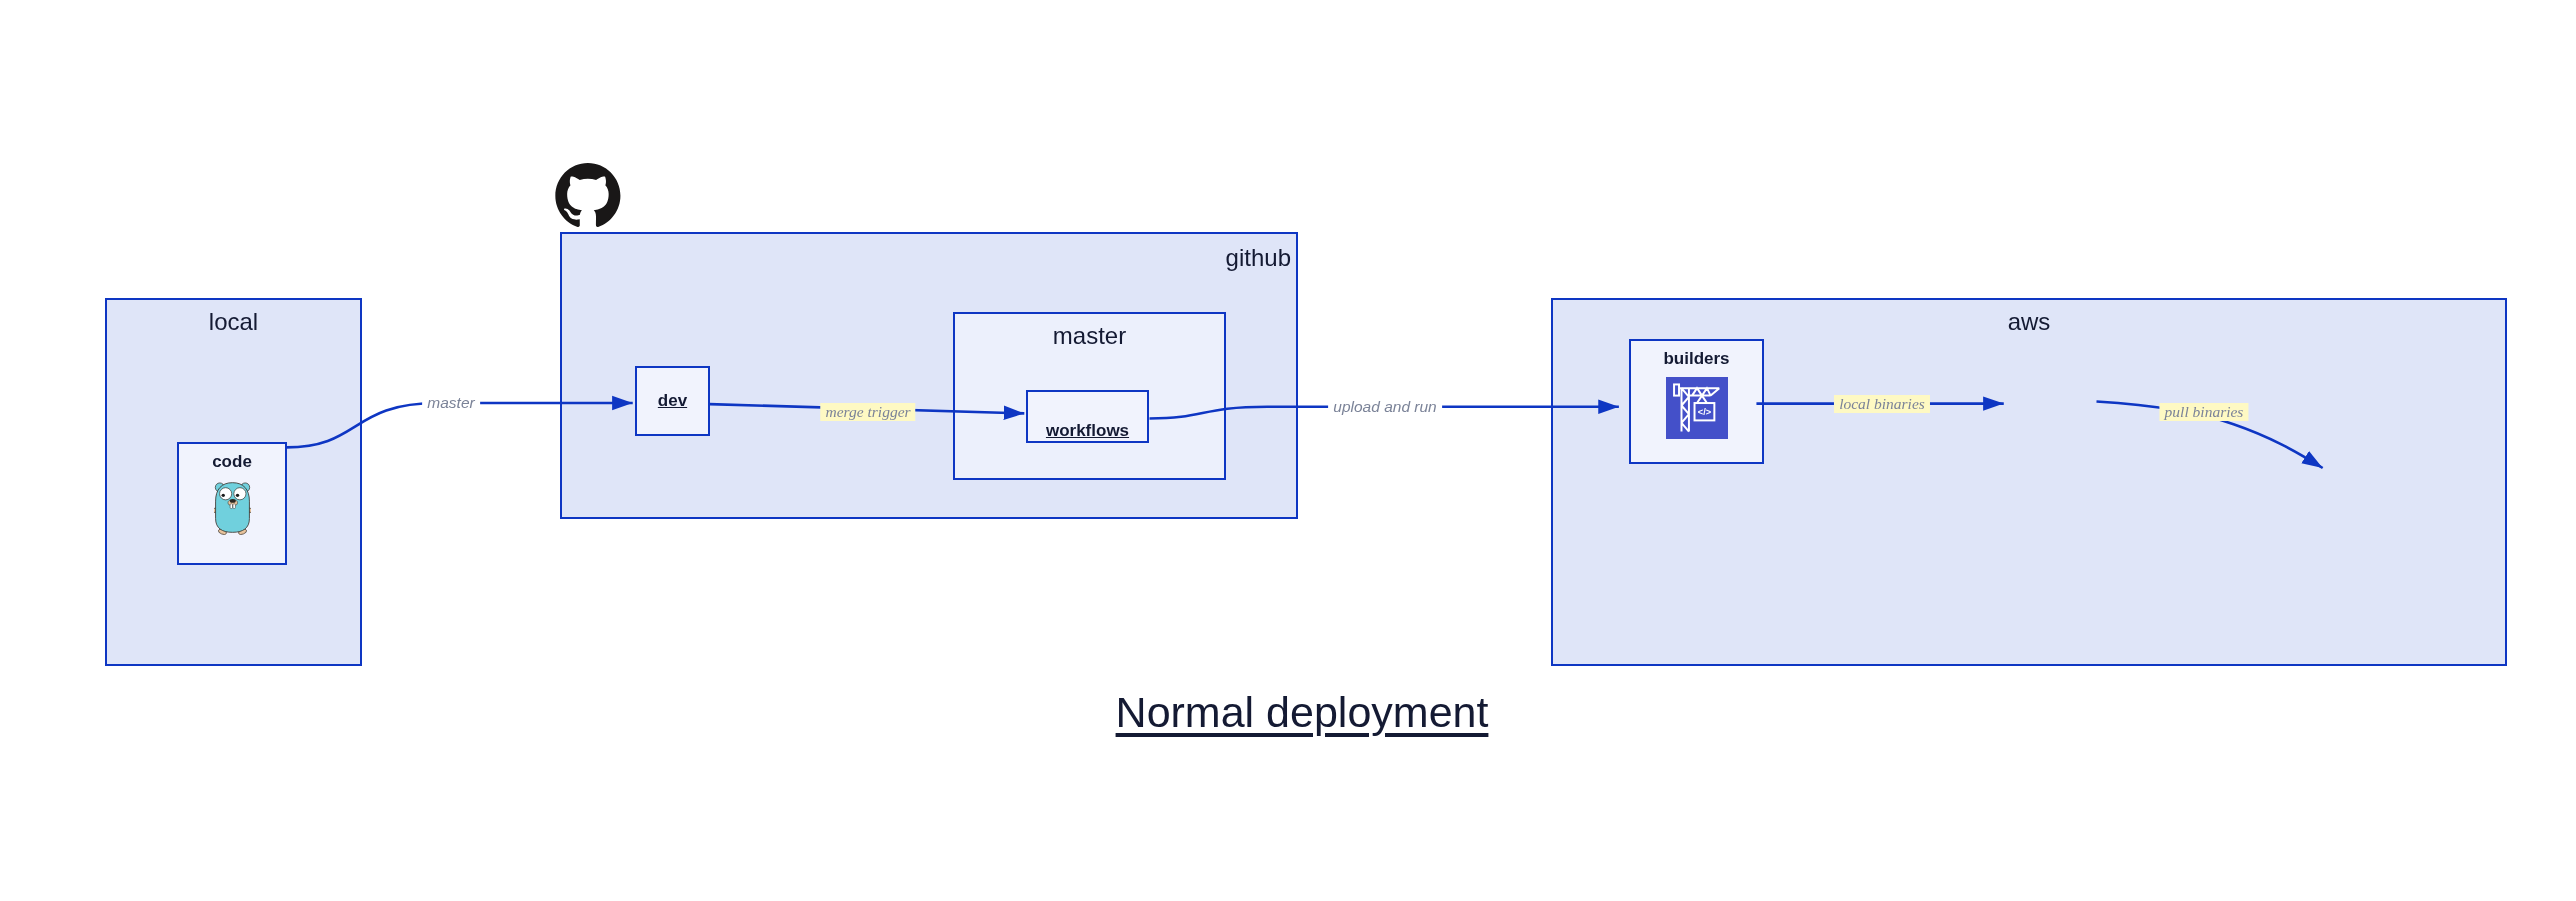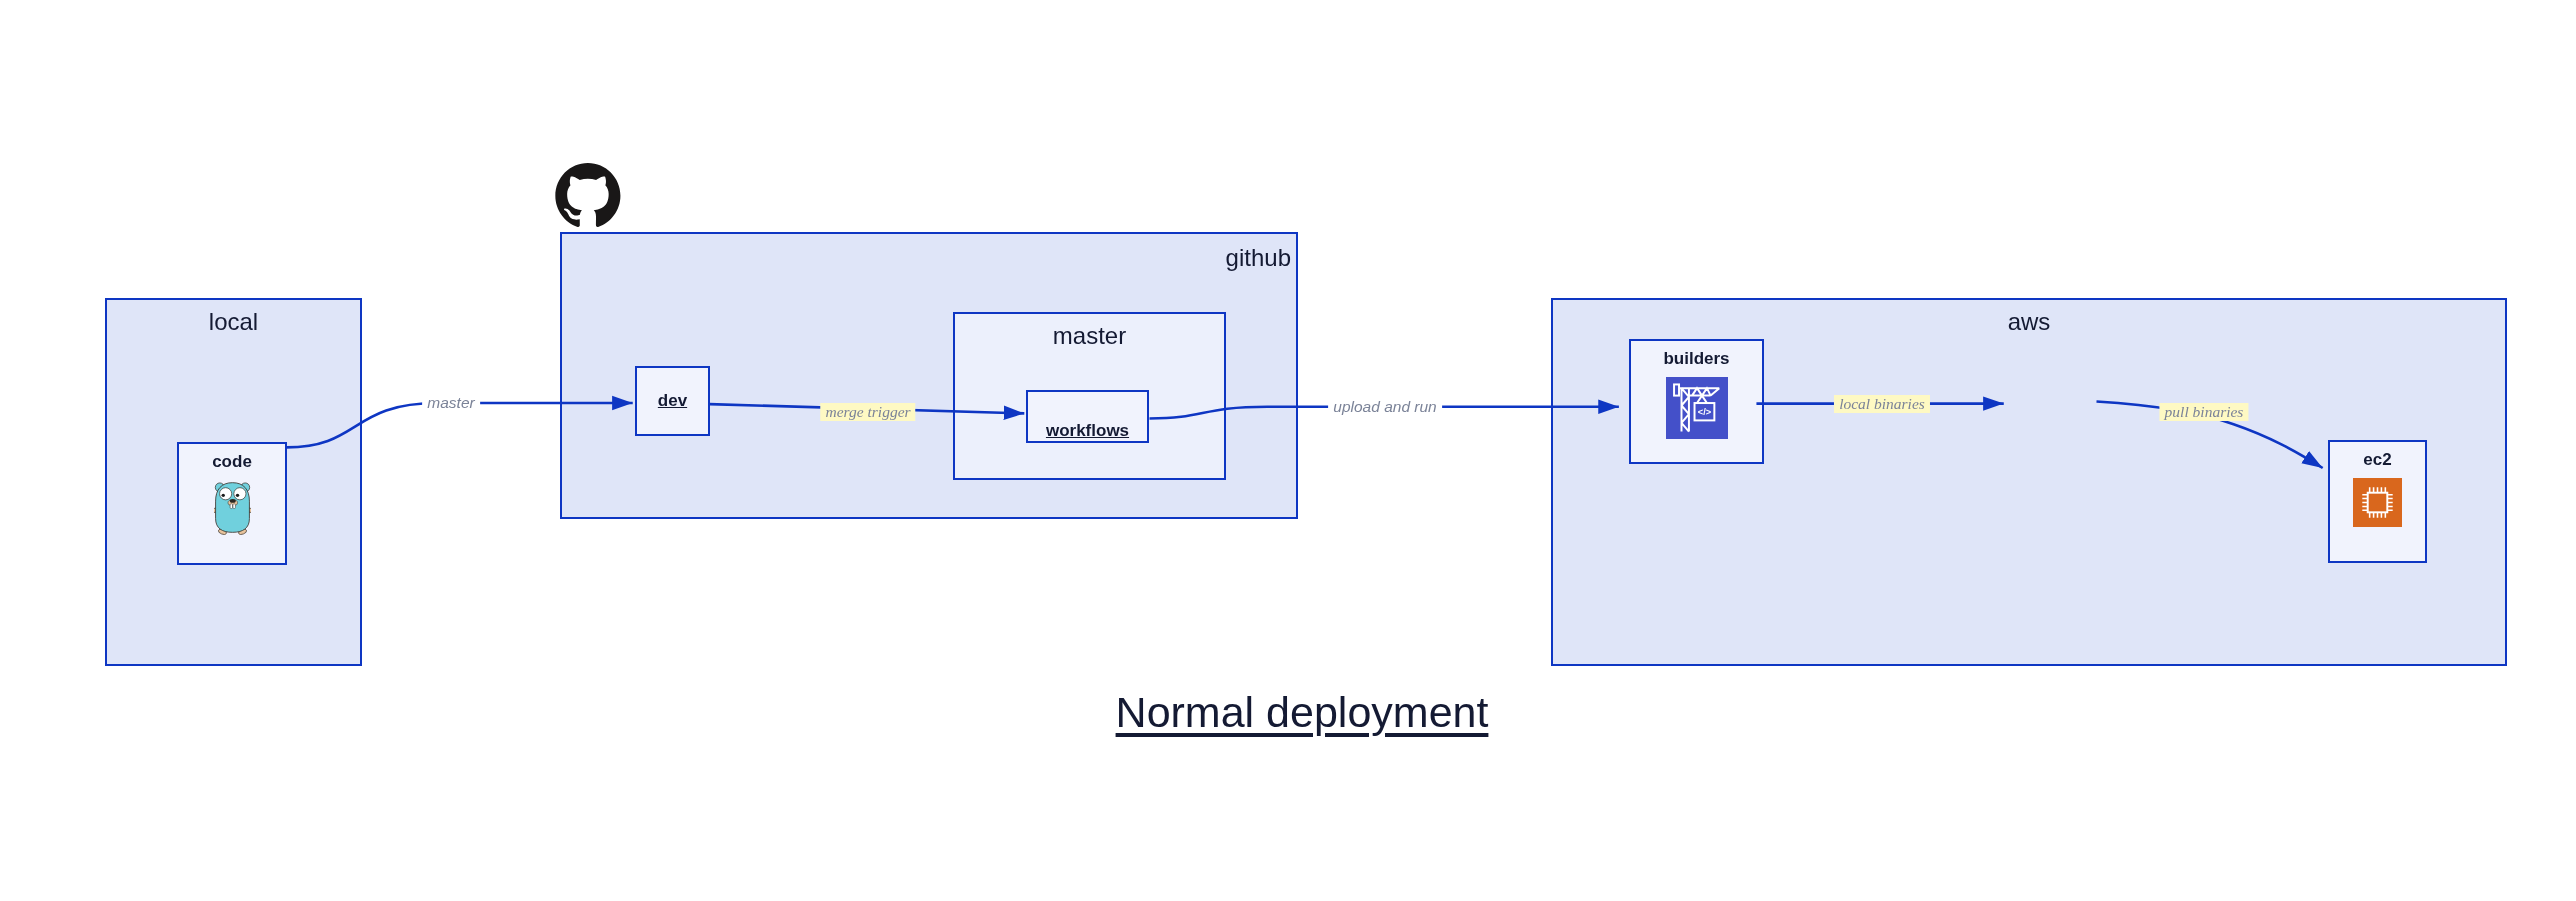--- a/index.html
+++ b/index.html
@@ -136,33 +136,20 @@
 
         <path d="M58,30 L50,42 M58,30 L66,42"></path>
 
         <rect x="46" y="42" width="32" height="28"></rect>
       </g>
       <text x="62" y="62" font-family="Liberation Sans, sans-serif" font-size="15" font-weight="700" fill="#ffffff" text-anchor="middle">&lt;/&gt;</text>
     </svg>
   </div>
 
 
-  <div class="leaf" style="left:2328px;top:440px;width:99px;height:123px;">
-    <div class="node-label">ec2</div>
-    <svg class="node-icon" width="49" height="49" viewBox="0 0 100 100">
-      <rect x="0" y="0" width="100" height="100" fill="#d9671d"></rect>
-      <rect x="30" y="30" width="40" height="40" fill="none" stroke="#ffffff" stroke-width="4"></rect>
-      <g stroke="#ffffff" stroke-width="3.2">
-        <path d="M34,19 V30 M42,19 V30 M50,19 V30 M58,19 V30 M66,19 V30"></path>
-        <path d="M34,70 V81 M42,70 V81 M50,70 V81 M58,70 V81 M66,70 V81"></path>
-        <path d="M19,34 H30 M19,42 H30 M19,50 H30 M19,58 H30 M19,66 H30"></path>
-        <path d="M70,34 H81 M70,42 H81 M70,50 H81 M70,58 H81 M70,66 H81"></path>
-      </g>
-    </svg>
-  </div>
 
   <svg id="edge-layer" width="2604" height="902" viewBox="0 0 5054 1750">
     <defs>
       <marker id="arrow" markerUnits="userSpaceOnUse" markerWidth="44" markerHeight="34" refX="40" refY="16" orient="auto">
         <path d="M0,2 L40,16 L0,30 Z" fill="#0e36c3"></path>
       </marker>
     </defs>
     <path class="edge" marker-end="url(#arrow)" d="M556,868 C700,868 680,782 850,782 L1228,782"></path>
     <path class="edge" marker-end="url(#arrow)" d="M1377,784 L1988,802"></path>
     <path class="edge" marker-end="url(#arrow)" d="M2231,812 C2340,812 2330,789 2460,789 L3142,789"></path>

